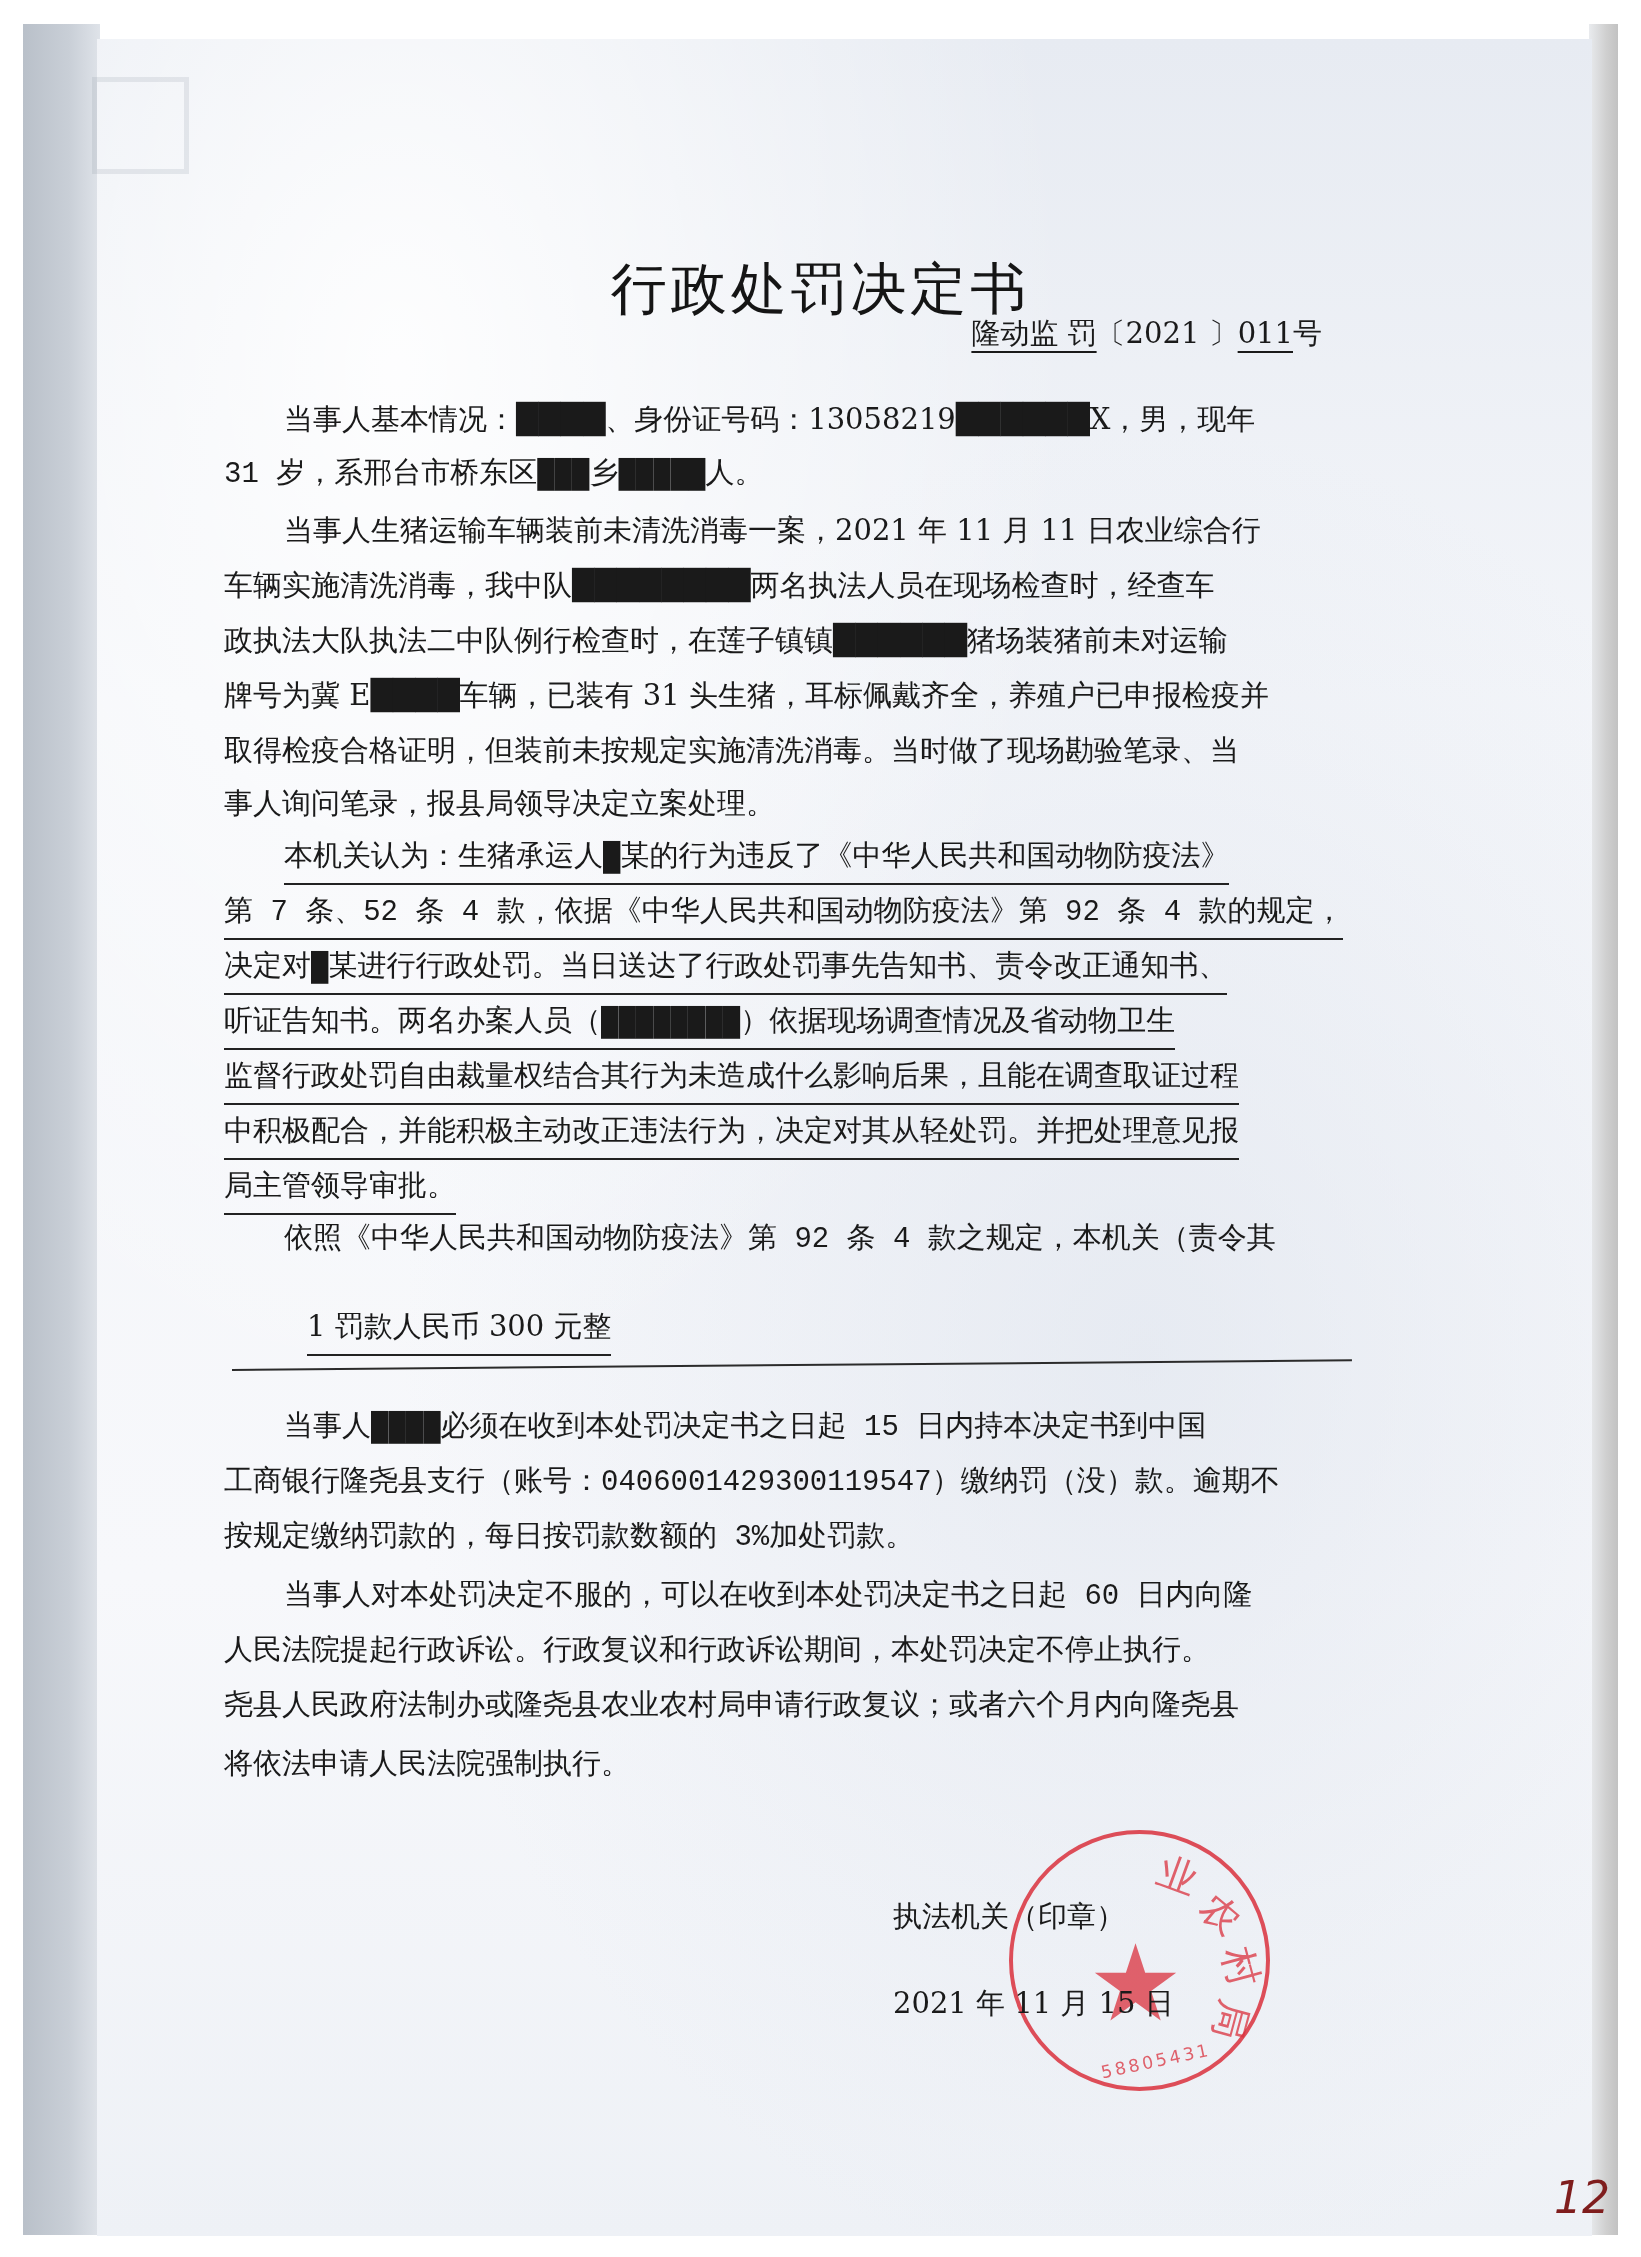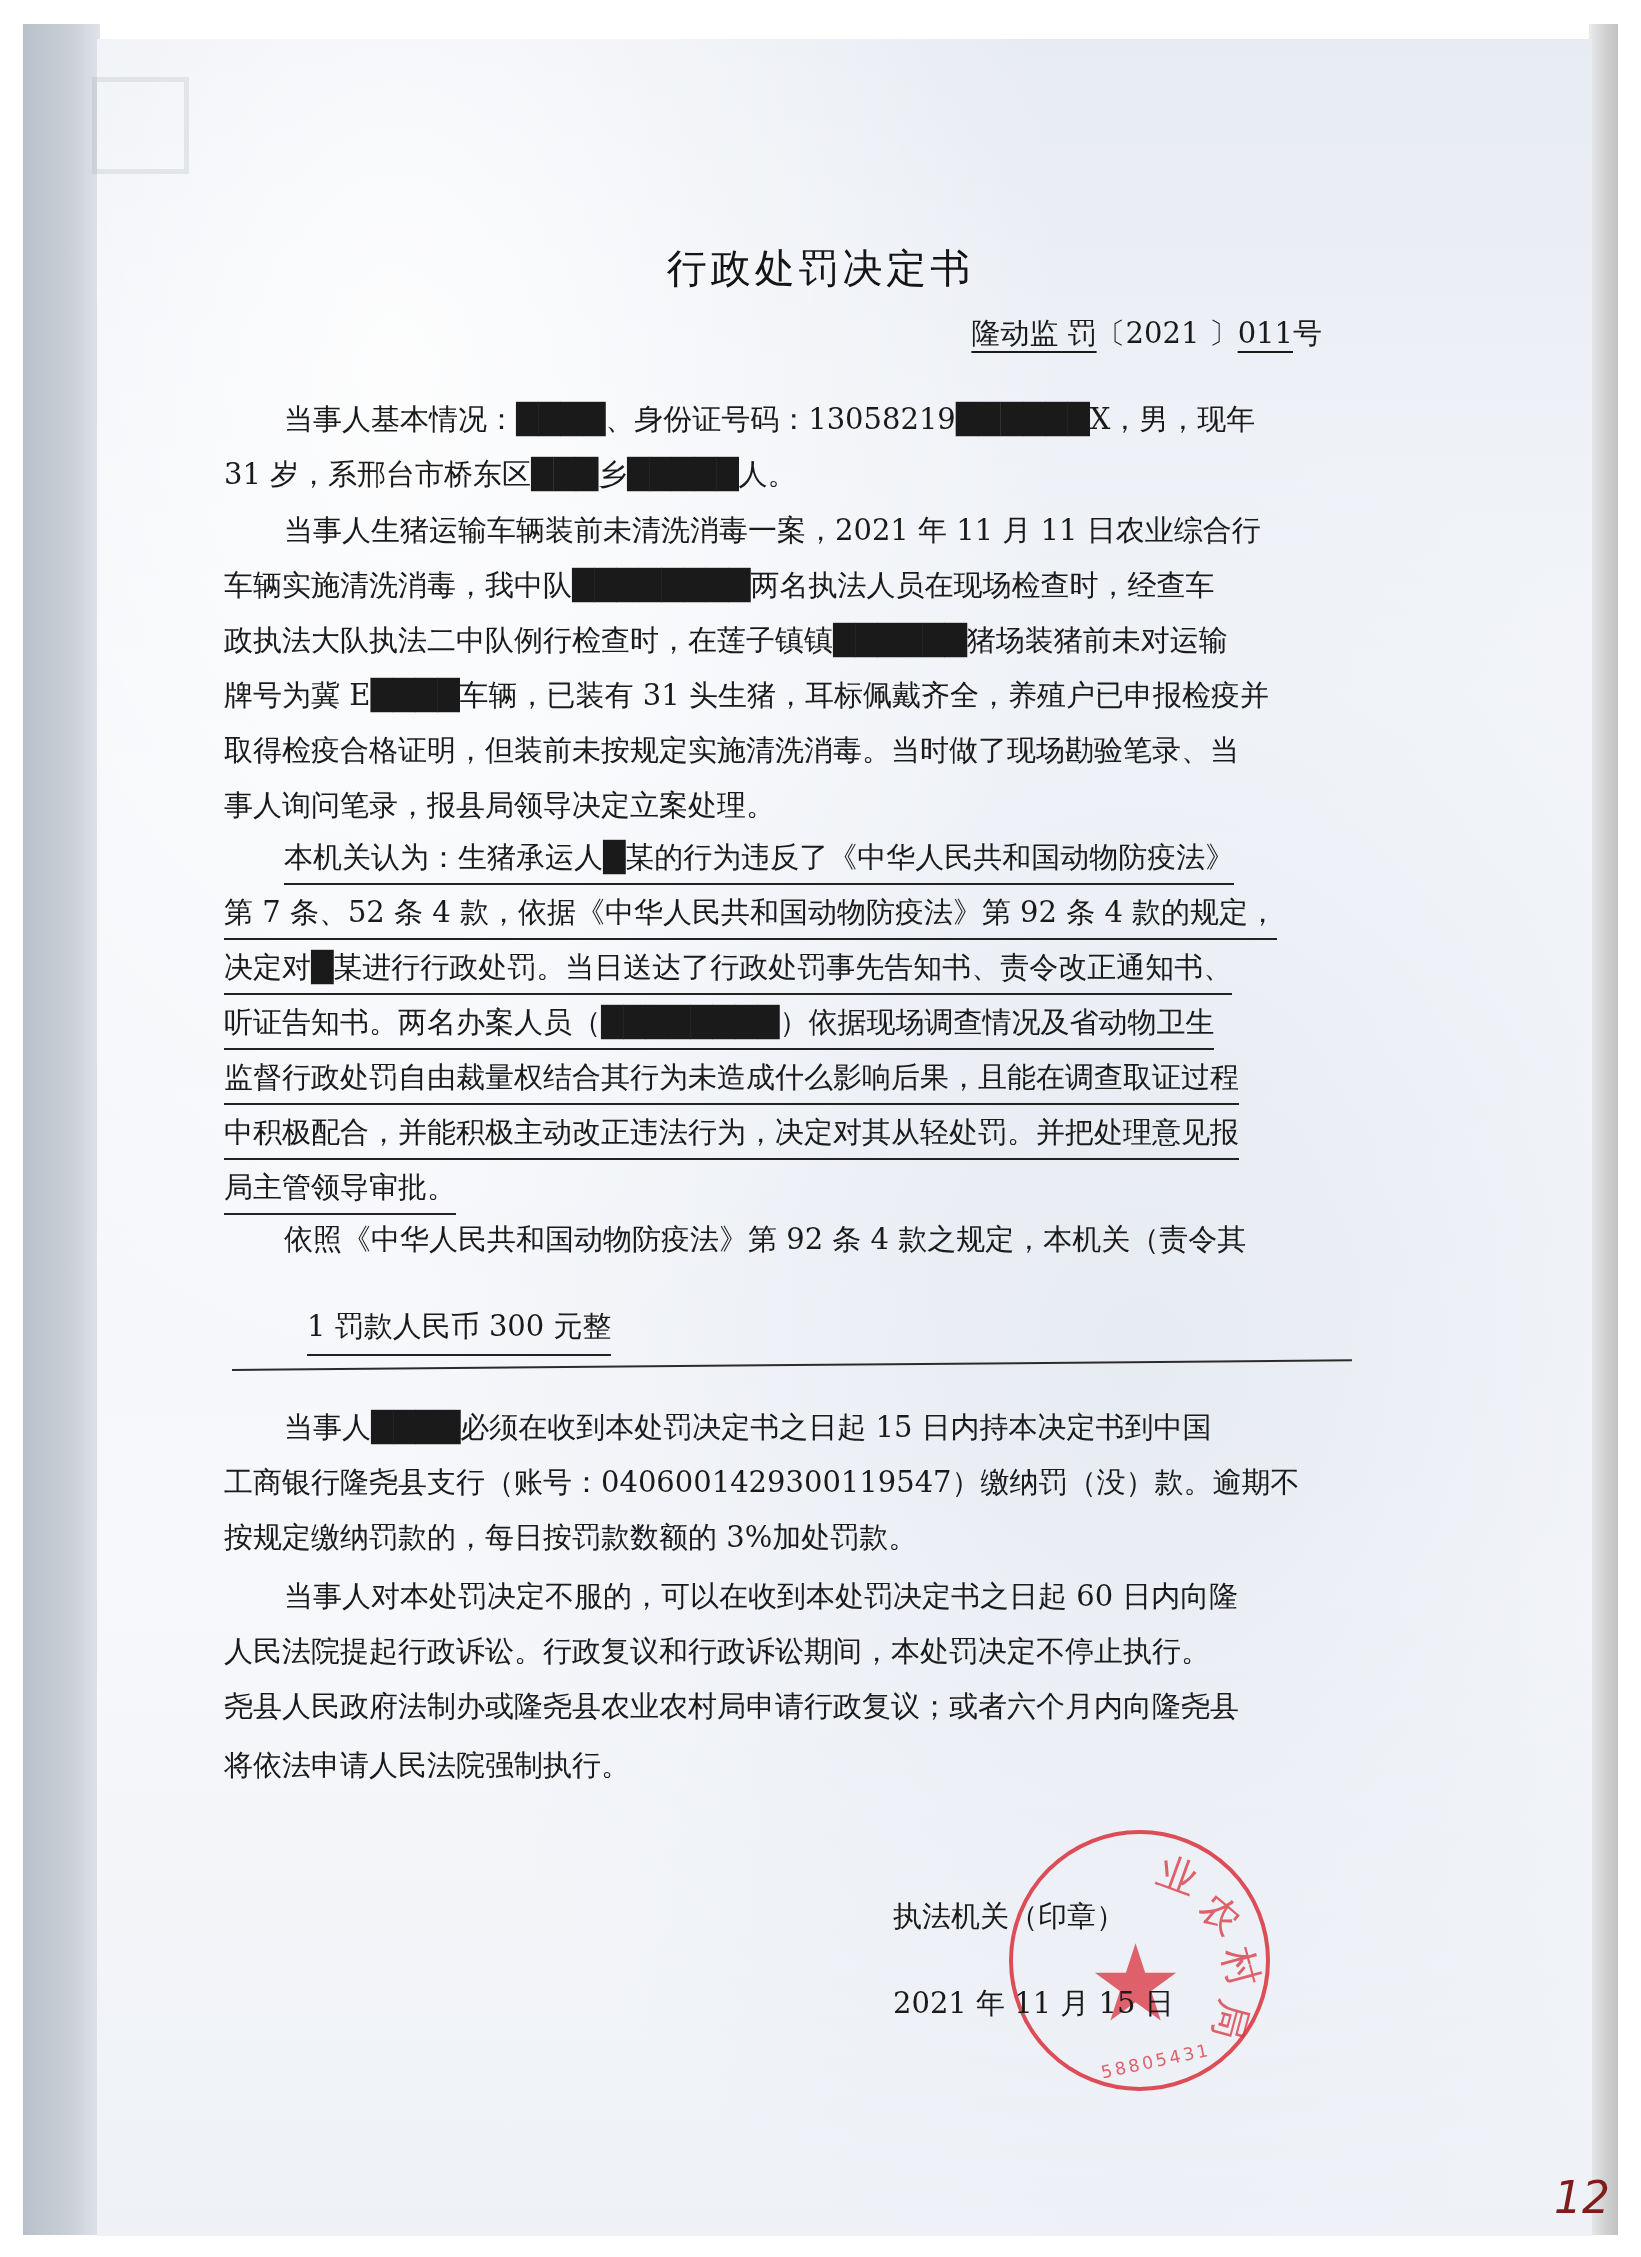--- a/index.html
+++ b/index.html
@@ -27,32 +27,32 @@
   .ghost {
     position: absolute; left: 92px; top: 58px; width: 367px; height: 869px;
     opacity: 0.18; color: #7d8796; font-size: 21px; line-height: 39px;
     font-family: "DejaVu Sans", sans-serif;
   }
   .ghost .qr {
     width: 87px; height: 87px; border: 5.8px solid #8d96a3; margin-top: 19.3px;
   }
   .title {
     position: absolute; left: 0; width: 1641px; top: 214px; text-align: center;
-    font-size: 40px; letter-spacing: 3.9px; color: #151515;
+    font-size: 56px; letter-spacing: 3.9px; color: #151515;
     font-family: "DejaVu Serif", serif; font-weight: normal;
   }
   .docno {
     position: absolute; right: 319px; top: 314px; font-size: 29px; white-space: pre;
   }
   .docno .u { text-decoration: underline; text-underline-offset: 7.7px; text-decoration-thickness: 1.9px; }
   .body-text {
     position: absolute; left: 224px; width: 1125px; font-size: 29px; line-height: 55px;
   }
   .line { height: 55px; white-space: nowrap; overflow: visible; display: flex; justify-content: space-between; }
-  .line.left { justify-content: flex-start; }
+  .line.left { justify-content: flex-start; font-family: Liberation Mono, monospace; }
   .indent { padding-left: 60px; }
   .ul { border-bottom: 2.4px solid #222; }
   .p1 { top: 392px; }
   .p2 { top: 503px; }
   .p3 { top: 830px; }
   .p4 { top: 1212px; }
   .fine { position: absolute; left: 307px; top: 1299px; font-size: 29px; line-height: 55px; border-bottom: 2.4px solid #222; }
   .divider { position: absolute; left: 232px; top: 1369px; width: 1120px; height: 1.9px; background: #2b2b2b; transform: rotate(-0.5deg); transform-origin: left; }
   .p5 { top: 1400px; }
   .p6 { top: 1569px; }

